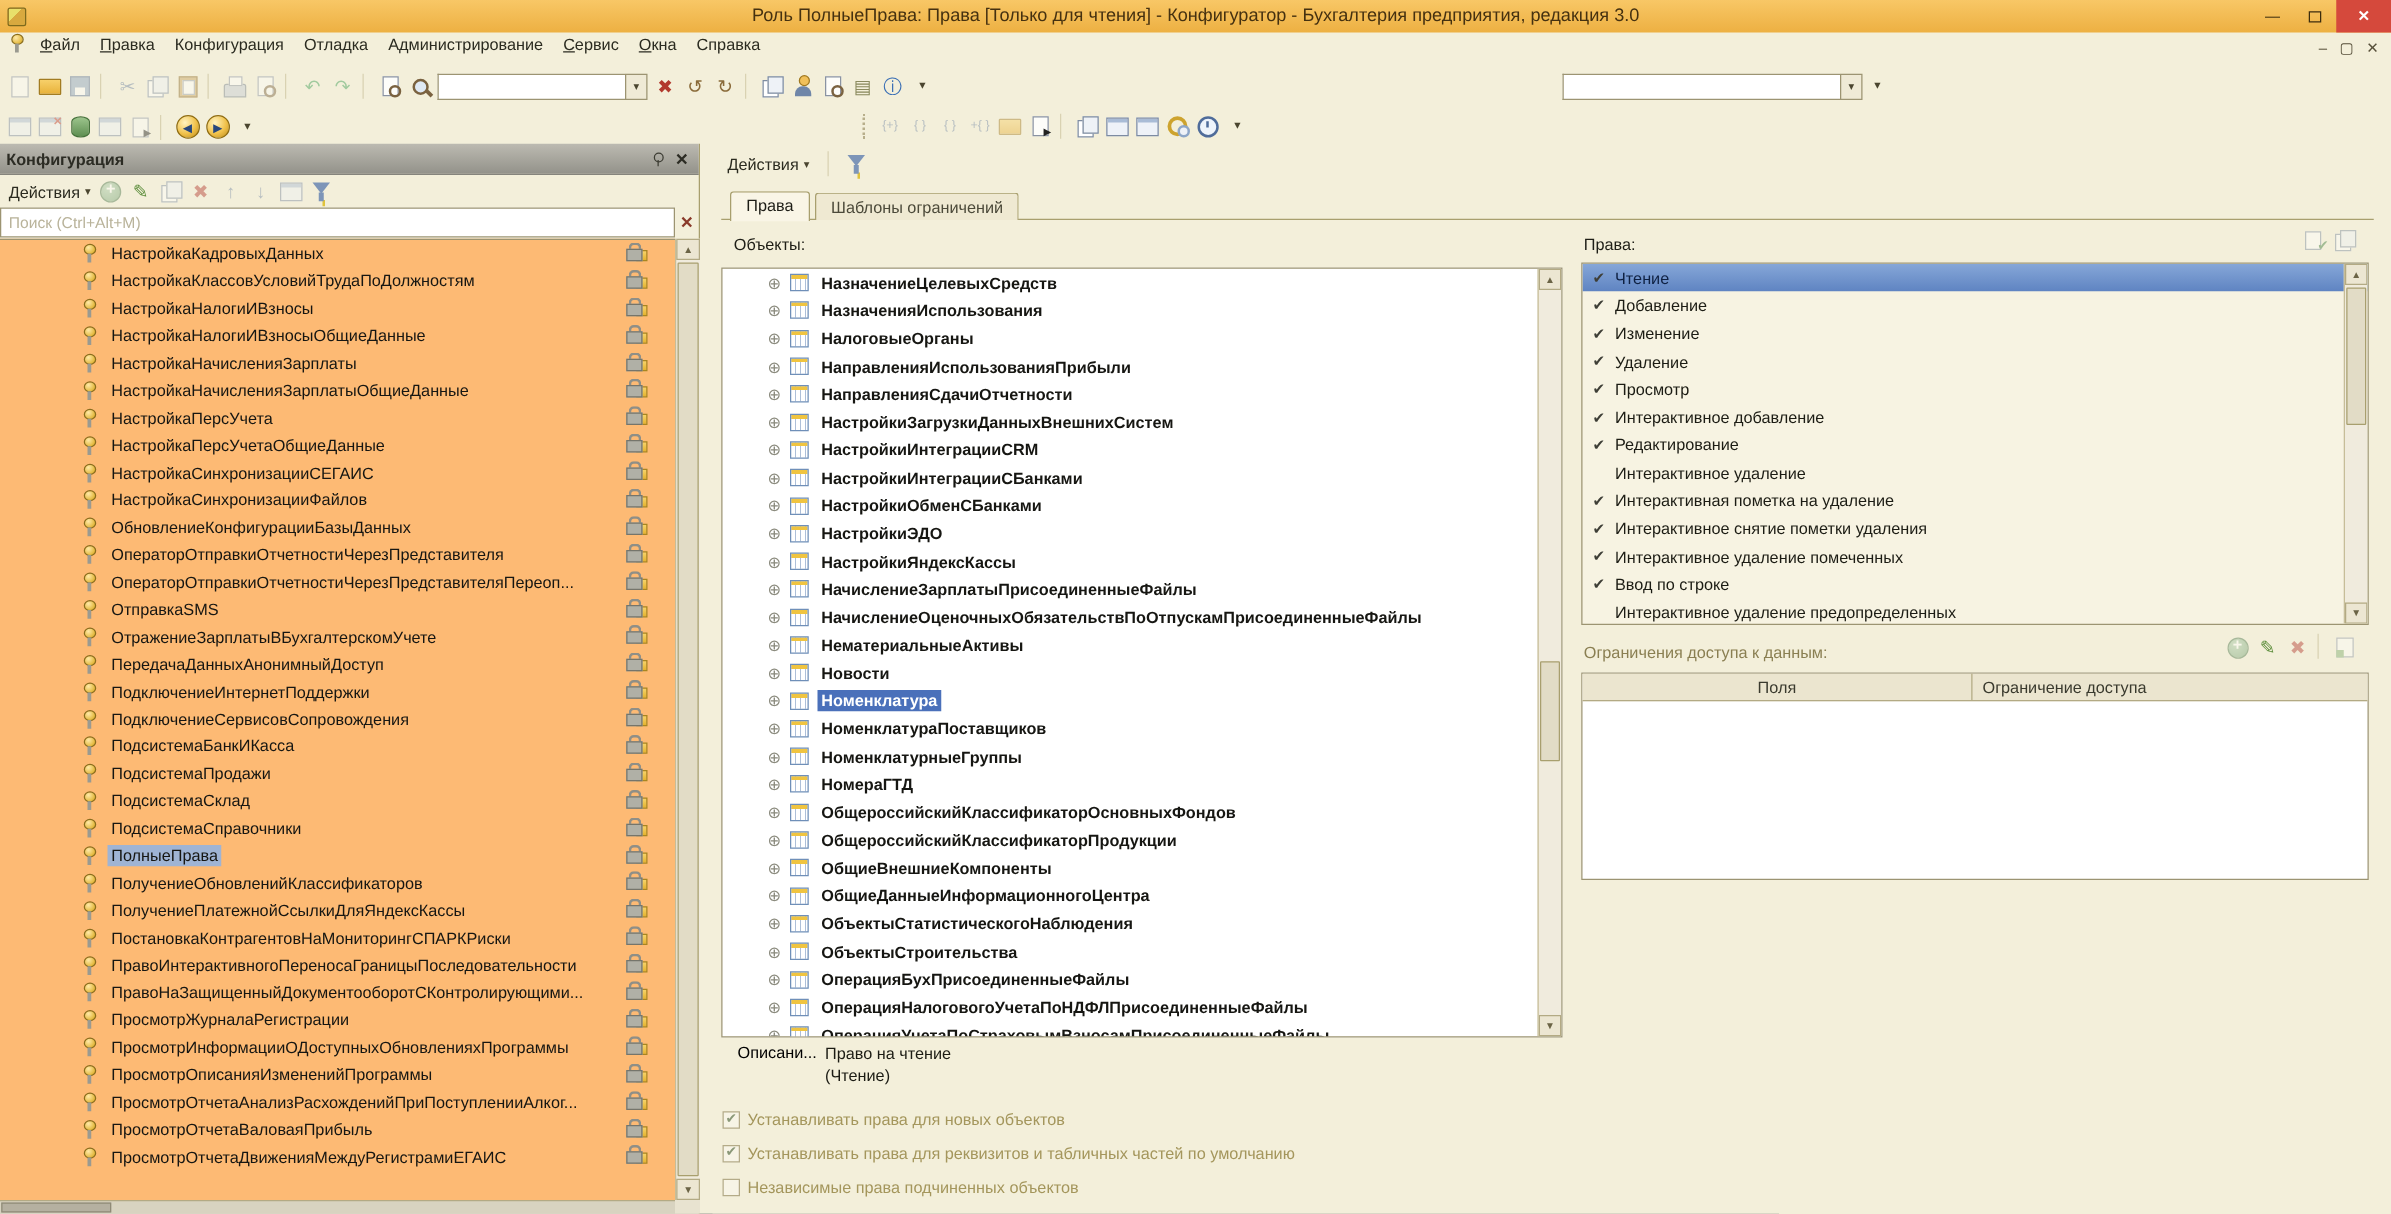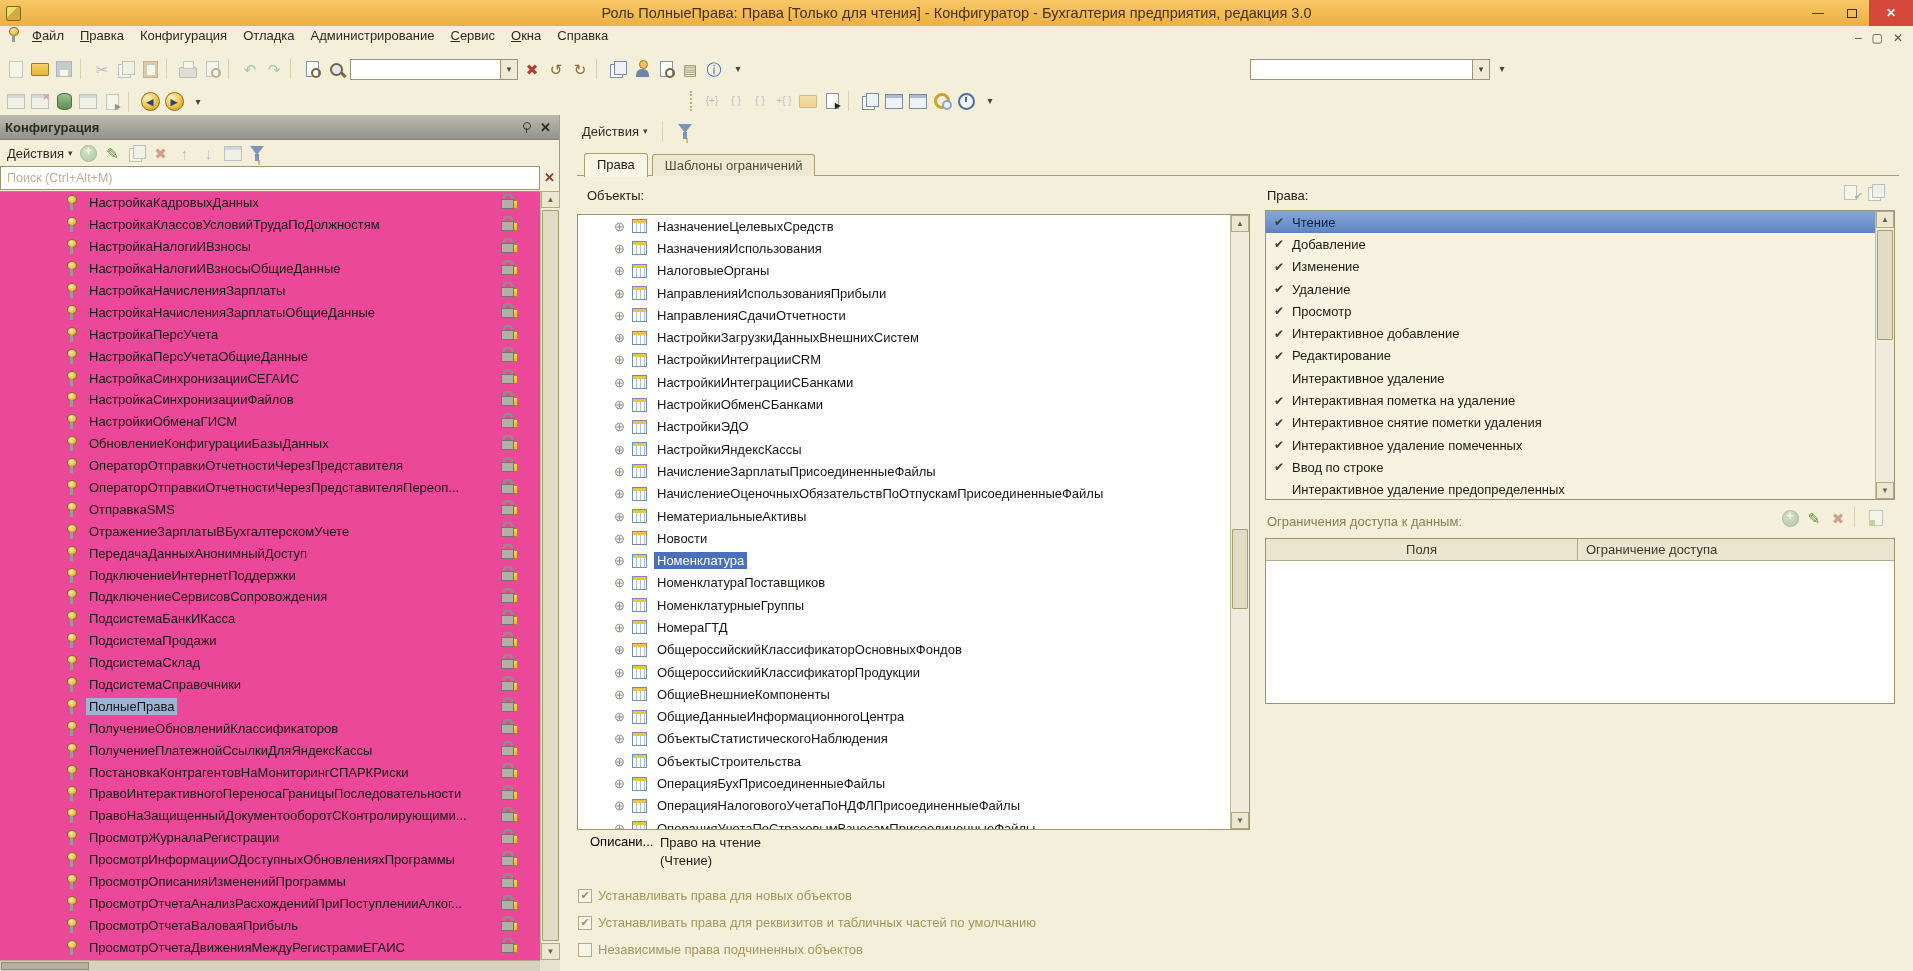--- a/index.html
+++ b/index.html
@@ -137,21 +137,21 @@
   .hx{font-size:13px;font-weight:bold;color:#2c2c24;margin-right:8px;}
   .lp-actions{position:absolute;left:0;top:25px;width:100%;height:26px;display:flex;
       align-items:center;padding-left:3px;}
   .act-btn{font-size:13px;color:#2b2b20;padding:2px 4px;display:flex;align-items:center;gap:4px;}
   .caret{font-size:9px;color:#4a452f;}
   .lp-search{position:absolute;left:0;top:51px;width:100%;height:24px;}
   .lp-search input{position:absolute;left:0;top:0;width:540px;height:24px;border:1px solid #9c9472;
       padding:0 6px;font-size:12.5px;background:#fff;outline:none;}
   .lp-search input::placeholder{color:#b9b39a;}
   .lp-search .clr{position:absolute;right:4px;top:4px;font-size:13px;font-weight:bold;color:#8a3a2a;}
-  .lp-tree{position:absolute;left:0;top:76px;width:540px;bottom:11px;background:#ec4899;overflow:hidden;
+  .lp-tree{position:absolute;left:0;top:76px;width:540px;bottom:11px;background:#fdba74;overflow:hidden;
       border-top:1px solid #9c9472;}
   .trow{position:relative;height:21.9px;display:flex;align-items:center;padding-left:64px;
       font-size:13px;color:#161612;white-space:nowrap;}
   .trow .lbl{margin-left:8px;padding:1px 3px;overflow:hidden;max-width:390px;}
   .trow.selected .lbl{background:#9fb4d4;}
   .trow .rowic{position:absolute;right:22px;top:2px;display:flex;}
   .sbar{background:#f0ebdd;border-left:1px solid #c6bd98;}
   .sarr{position:absolute;left:0;width:100%;height:17px;background:#ece6d2;border:1px solid #b3aa84;
       display:flex;align-items:center;justify-content:center;font-size:8px;color:#6b6446;}
   .sthumb{position:absolute;left:1px;right:1px;background:#e2dcc6;border:1px solid #a89f6e;border-radius:1px;}
@@ -169,21 +169,21 @@
       border:1px solid #a89f6e;border-bottom:none;border-radius:3px 3px 0 0;margin-right:4px;}
   .tab.active{background:#f9f5e6;color:#1d1d16;height:24px;position:relative;top:1px;}
   .tabline{position:absolute;left:7px;right:14px;top:60px;height:1px;background:#a89f6e;z-index:1;}
 
   .sect-label{position:absolute;font-size:13px;color:#1e1e16;text-align:center;}
   .obj-box{position:absolute;left:7px;top:99px;width:673px;height:616px;background:#fff;
       border:1px solid #9c9472;overflow:hidden;}
   .orow{height:22.3px;display:flex;align-items:center;padding-left:36px;font-size:13px;
       color:#161612;white-space:nowrap;}
   .orow .exp{font-size:13px;color:#8b8b7e;width:18px;}
-  .orow .lbl{margin-left:7px;padding:1px 3px;}
+  .orow .lbl{margin-left:7px;padding:1px 3px;font-weight:bold;}
   .orow.selected .lbl{background:#4a70ba;color:#fff;}
   .obj-vs{position:absolute;right:0;top:0;bottom:0;width:19px;}
   .desc{position:absolute;left:20px;top:719px;display:flex;font-size:13px;}
   .desc .dlabel{color:#000000;width:70px;}
   .desc .dtext{color:#1c1c14;line-height:1.35;}
 
   .rights-box{position:absolute;left:695px;top:95px;width:630px;height:290px;background:#f7f3e2;
       border:1px solid #9c9472;overflow:hidden;}
   .rrow{height:22.3px;display:flex;align-items:center;padding-left:8px;font-size:13px;
       color:#1c1c14;white-space:nowrap;}
@@ -528,28 +528,20 @@
         <div class="trow">
           <span class="s-pin"></span>
           <span class="lbl">НастройкаСинхронизацииФайлов</span>
           <span class="rowic">
             <span class="s-lock"></span>
             <span class="s-cube"></span>
           </span>
         </div>
         <div class="trow">
           <span class="s-pin"></span>
-          <span class="lbl">НастройкиОбменаГИСМ</span>
-          <span class="rowic">
-            <span class="s-lock"></span>
-            <span class="s-cube"></span>
-          </span>
-        </div>
-        <div class="trow">
-          <span class="s-pin"></span>
           <span class="lbl">ОбновлениеКонфигурацииБазыДанных</span>
           <span class="rowic">
             <span class="s-lock"></span>
             <span class="s-cube"></span>
           </span>
         </div>
         <div class="trow">
           <span class="s-pin"></span>
           <span class="lbl">ОператорОтправкиОтчетностиЧерезПредставителя</span>
           <span class="rowic">

